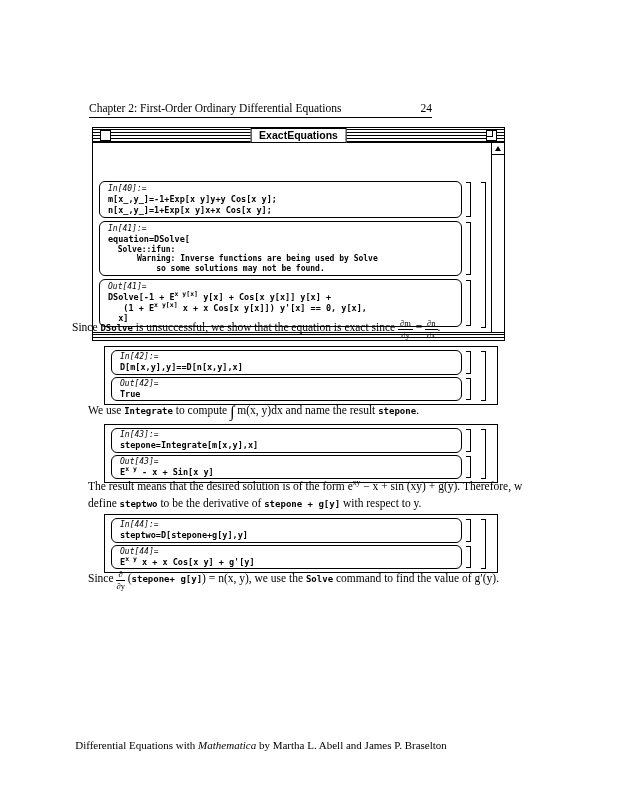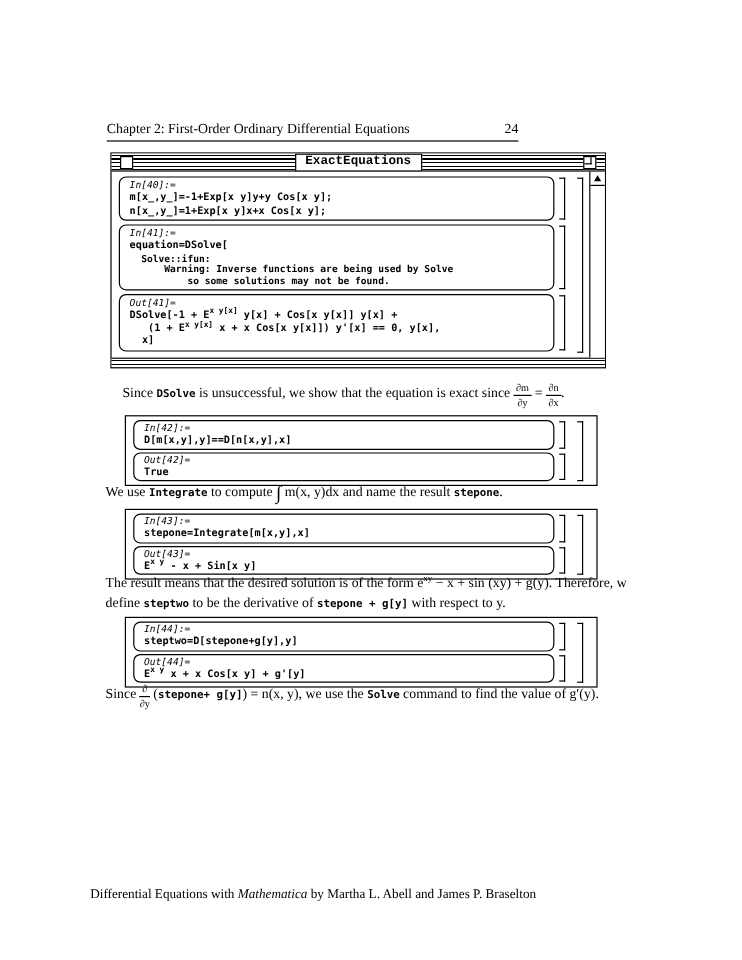--- a/index.html
+++ b/index.html
@@ -9,27 +9,27 @@
 
   
   .header { position:absolute; top:102px; left:89px; right:90px; display:flex; justify-content:space-between; font-size:11.5px; }
   .rule { position:absolute; top:117px; left:89px; right:90px; border-top:1px solid #000; }
 
   
   #main-window { position:absolute; top:127px; left:92px; width:413px; border:1px solid #000; background:#fff; }
   .titlebar { position:relative; height:15px; border-bottom:1px solid #000;
     background:repeating-linear-gradient(to bottom, #fff 0 1px, #000 1px 2px, #fff 2px 3px); }
   .titletext { position:absolute; top:0; left:50%; transform:translateX(-50%); background:#fff; border:1px solid #000;
-    padding:0 8px; font-family:Liberation Mono, monospace; font-weight:bold; font-size:10.5px; line-height:13px; }
+    padding:0 8px; font-family:Liberation Sans, sans-serif; font-weight:bold; font-size:10.5px; line-height:13px; }
   .closebox { position:absolute; top:2px; left:7px; width:11px; height:11px; background:#fff; border:1px solid #000; }
   .zoombox { position:absolute; top:2px; right:7px; width:11px; height:11px; background:#fff; border:1px solid #000; }
   .zoombox .inner { width:6px; height:6px; border-right:1px solid #000; border-bottom:1px solid #000; }
 
   .win-body { display:flex; align-items:stretch; }
-  .cells { flex:1; position:relative; padding:4px 16px 2px 6px; }
+  .cells { flex:1; position:relative; padding:4px 16px 2px 6px;margin-top:34px; }
   .cellrow { display:flex; align-items:stretch; margin:0 0 3px 0; }
   .cellbox { flex:1; border:1px solid #000; border-radius:6px; padding:2px 6px 2px 8px; background:#fff; }
   .rowbracket { width:5px; margin:1px 4px 1px 4px; border-top:1px solid #000; border-right:1px solid #000; border-bottom:1px solid #000; }
   .groupbracket { position:absolute; top:5px; bottom:4px; right:5px; width:5px;
     border-top:1px solid #000; border-right:1px solid #000; border-bottom:1px solid #000; }
   .vscroll { width:13px; border-left:1px solid #000; background:#fff; }
   .scrollarrow { width:12px; height:12px; border-bottom:1px solid #000; display:flex; align-items:center; justify-content:center; }
   .tri { width:0; height:0; border-left:3px solid transparent; border-right:3px solid transparent; border-bottom:5px solid #000; }
   .bottomband { height:8px; border-top:1px solid #000;
     background:repeating-linear-gradient(to bottom, #fff 0 1px, #000 1px 2px, #fff 2px 3px); }
@@ -44,21 +44,21 @@
   .mini-window { position:absolute; left:104px; width:394px; border:1px solid #000; background:#fff; display:flex; align-items:center; }
   .mini-cells { flex:1; position:relative; padding:3px 14px 1px 6px; }
   .mini-cells .cellrow { margin-bottom:2px; }
   .mini-cells .cellbox { padding:1px 6px 1px 8px; }
   .mini-cells .groupbracket { top:4px; bottom:3px; right:3px; }
   .mini-edge { width:8px; border-left:1px solid #000;
     background:repeating-linear-gradient(to right, #fff 0 2px, #000 2px 3px); }
 
   
   .para { position:absolute; font-size:11.5px; line-height:17px; }
-  #para1 { top:319px; left:102px; width:470px; }
+  #para1 { top:319px; left:72px; width:470px; }
   #para2 { top:402px; left:88px; width:470px; }
   #para3 { top:478px; left:88px; width:455px; }
   #para4 { top:570px; left:88px; width:490px; }
   .icode { font-family:"DejaVu Sans Mono", monospace; font-weight:bold; font-size:9px; }
   .frac { display:inline-block; vertical-align:-7px; text-align:center; font-size:8.5px; line-height:9px; }
   .frac .ftop { display:block; border-bottom:1px solid #000; padding:0 2px 1px; }
   .frac .fbot { display:block; padding-top:1px; }
   .int { font-size:16px; vertical-align:-3px; line-height:0; }
   .psup { font-size:7.5px; vertical-align:super; line-height:0; }
 

